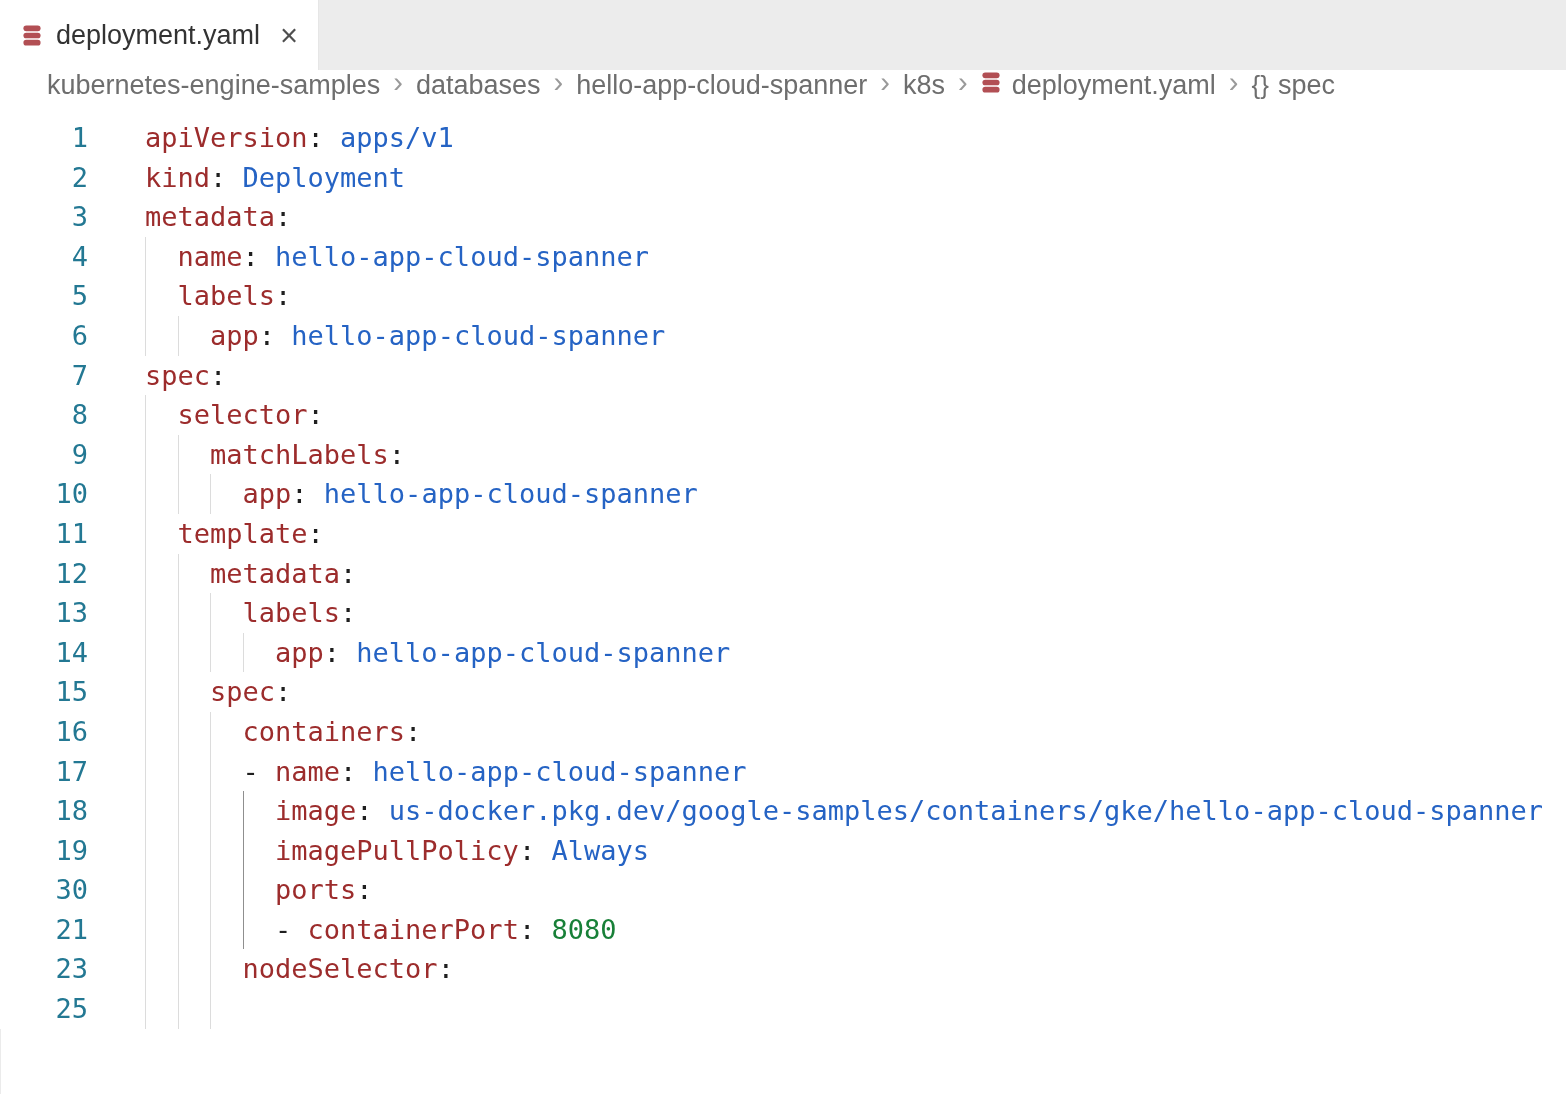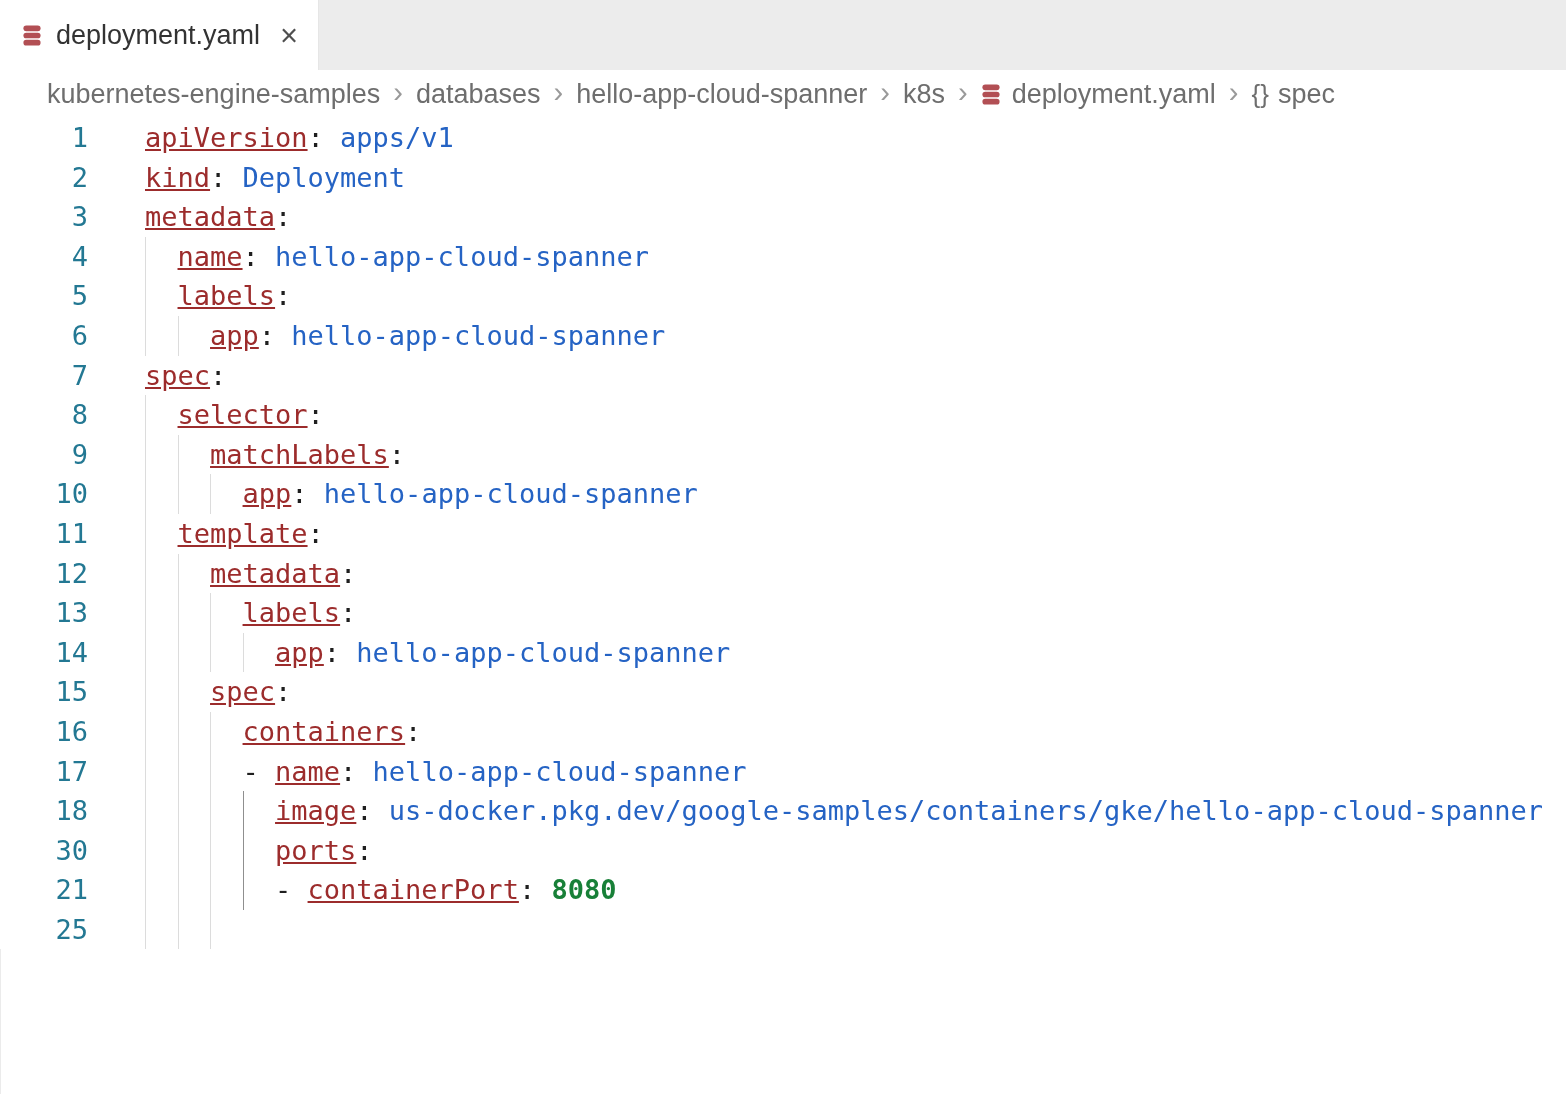--- a/index.html
+++ b/index.html
@@ -9,41 +9,41 @@
 
   
   .tabbar { height:70px; background:var(--tab-bar-bg,#ececec); display:flex; align-items:stretch; }
   .tab { display:flex; align-items:center; background:#fff; padding:0 20px 0 22px;
     border-right:1px solid #e6e6e6; cursor:pointer; }
   .fileicon { display:inline-flex; color:var(--file-icon,#b24f54); margin-right:14px; }
   .tabtitle { font-size:27px; color:#333; white-space:nowrap; }
   .close { font-size:31px; color:#4f4f4f; margin-left:20px; line-height:1; cursor:pointer; }
 
   
-  .breadcrumbs { height:48px; display:flex; align-items:center; padding-left:47px;
+  .breadcrumbs { height:48px; display:flex; align-items:flex-start; padding-left:47px;
     font-size:27px; color:var(--breadcrumb-text,#6e6e6e); background:#fff; white-space:nowrap; }
   .bc { cursor:pointer; }
   .sep { color:#9a9a9a; margin:0 13px; font-size:29px; line-height:1; position:relative; top:-2px; }
   .bcicon { display:inline-flex; color:var(--file-icon,#b24f54); margin-right:11px; }
   .braces { margin-right:9px; font-size:26px; color:var(--breadcrumb-text,#6e6e6e); }
 
   
   .editor { font-family:"DejaVu Sans Mono","Liberation Mono",monospace; font-size:27px; background:#fff; }
   .line { display:flex; height:39.6px; line-height:39.6px; }
   .ln { flex:none; width:88px; text-align:right; color:var(--line-number,#237893);
     user-select:none; cursor:pointer; }
   .ln-active { color:var(--line-number-active,#0b216f); }
   .codetxt { position:relative; flex:1; padding-left:57px; white-space:pre;
     color:var(--punct,#1f1f1f); }
   .guide { position:absolute; top:0; bottom:0; width:1px; background:var(--guide,#dcdcdc); }
   .guide-active { background:var(--guide-active,#8f8f8f); }
-  .tk-k { color:var(--key,#9c2c2c);text-decoration:underline; }
+  .tk-k { color:var(--key,#9c2c2c); }
   .tk-p { color:var(--punct,#1f1f1f); }
   .tk-v { color:var(--value,#2563c4); }
-  .tk-n { color:var(--number,#188038);font-weight:bold; }
+  .tk-n { color:var(--number,#188038); }
   .tk-s { color:var(--string,#b3271e); }
   .tk-sel { color:var(--value,#2563c4); background:var(--selection,#add6ff);
     border-bottom:2px solid var(--value,#2563c4); }
 </style>
 </head>
 <body>
 
 <div class="app">
 
   <div class="tabbar">
@@ -150,26 +150,34 @@
         </div>
         <div class="line">
           <span class="ln">17</span>
           <span class="codetxt"><i class="guide" style="left: calc(0ch + 57px);"></i><i class="guide" style="left: calc(2ch + 57px);"></i><i class="guide" style="left: calc(4ch + 57px);"></i>      <span class="tk-p">- </span><span class="tk-k">name</span><span class="tk-p">: </span><span class="tk-v">hello-app-cloud-spanner</span></span>
         </div>
         <div class="line">
           <span class="ln">18</span>
           <span class="codetxt"><i class="guide" style="left: calc(0ch + 57px);"></i><i class="guide" style="left: calc(2ch + 57px);"></i><i class="guide" style="left: calc(4ch + 57px);"></i><i class="guide guide-active" style="left: calc(6ch + 57px);"></i>        <span class="tk-k">image</span><span class="tk-p">: </span><span class="tk-v">us-docker.pkg.dev/google-samples/containers/gke/hello-app-cloud-spanner</span></span>
         </div>
         <div class="line">
+          <span class="ln">19</span>
+          <span class="codetxt"><i class="guide" style="left: calc(0ch + 57px);"></i><i class="guide" style="left: calc(2ch + 57px);"></i><i class="guide" style="left: calc(4ch + 57px);"></i><i class="guide guide-active" style="left: calc(6ch + 57px);"></i>        <span class="tk-k">imagePullPolicy</span><span class="tk-p">: </span><span class="tk-v">Always</span></span>
+        </div>
+        <div class="line">
           <span class="ln">30</span>
           <span class="codetxt"><i class="guide" style="left: calc(0ch + 57px);"></i><i class="guide" style="left: calc(2ch + 57px);"></i><i class="guide" style="left: calc(4ch + 57px);"></i><i class="guide guide-active" style="left: calc(6ch + 57px);"></i>        <span class="tk-k">ports</span><span class="tk-p">:</span></span>
         </div>
         <div class="line">
           <span class="ln">21</span>
           <span class="codetxt"><i class="guide" style="left: calc(0ch + 57px);"></i><i class="guide" style="left: calc(2ch + 57px);"></i><i class="guide" style="left: calc(4ch + 57px);"></i><i class="guide guide-active" style="left: calc(6ch + 57px);"></i>        <span class="tk-p">- </span><span class="tk-k">containerPort</span><span class="tk-p">: </span><span class="tk-n">8080</span></span>
+        </div>
+        <div class="line">
+          <span class="ln">23</span>
+          <span class="codetxt"><i class="guide" style="left: calc(0ch + 57px);"></i><i class="guide" style="left: calc(2ch + 57px);"></i><i class="guide" style="left: calc(4ch + 57px);"></i>      <span class="tk-k">nodeSelector</span><span class="tk-p">:</span></span>
         </div>
         <div class="line">
           <span class="ln">25</span>
           <span class="codetxt"><i class="guide" style="left: calc(0ch + 57px);"></i><i class="guide" style="left: calc(2ch + 57px);"></i><i class="guide" style="left: calc(4ch + 57px);"></i></span>
         </div>
       </div>
   </div>
 
 </div>
 

